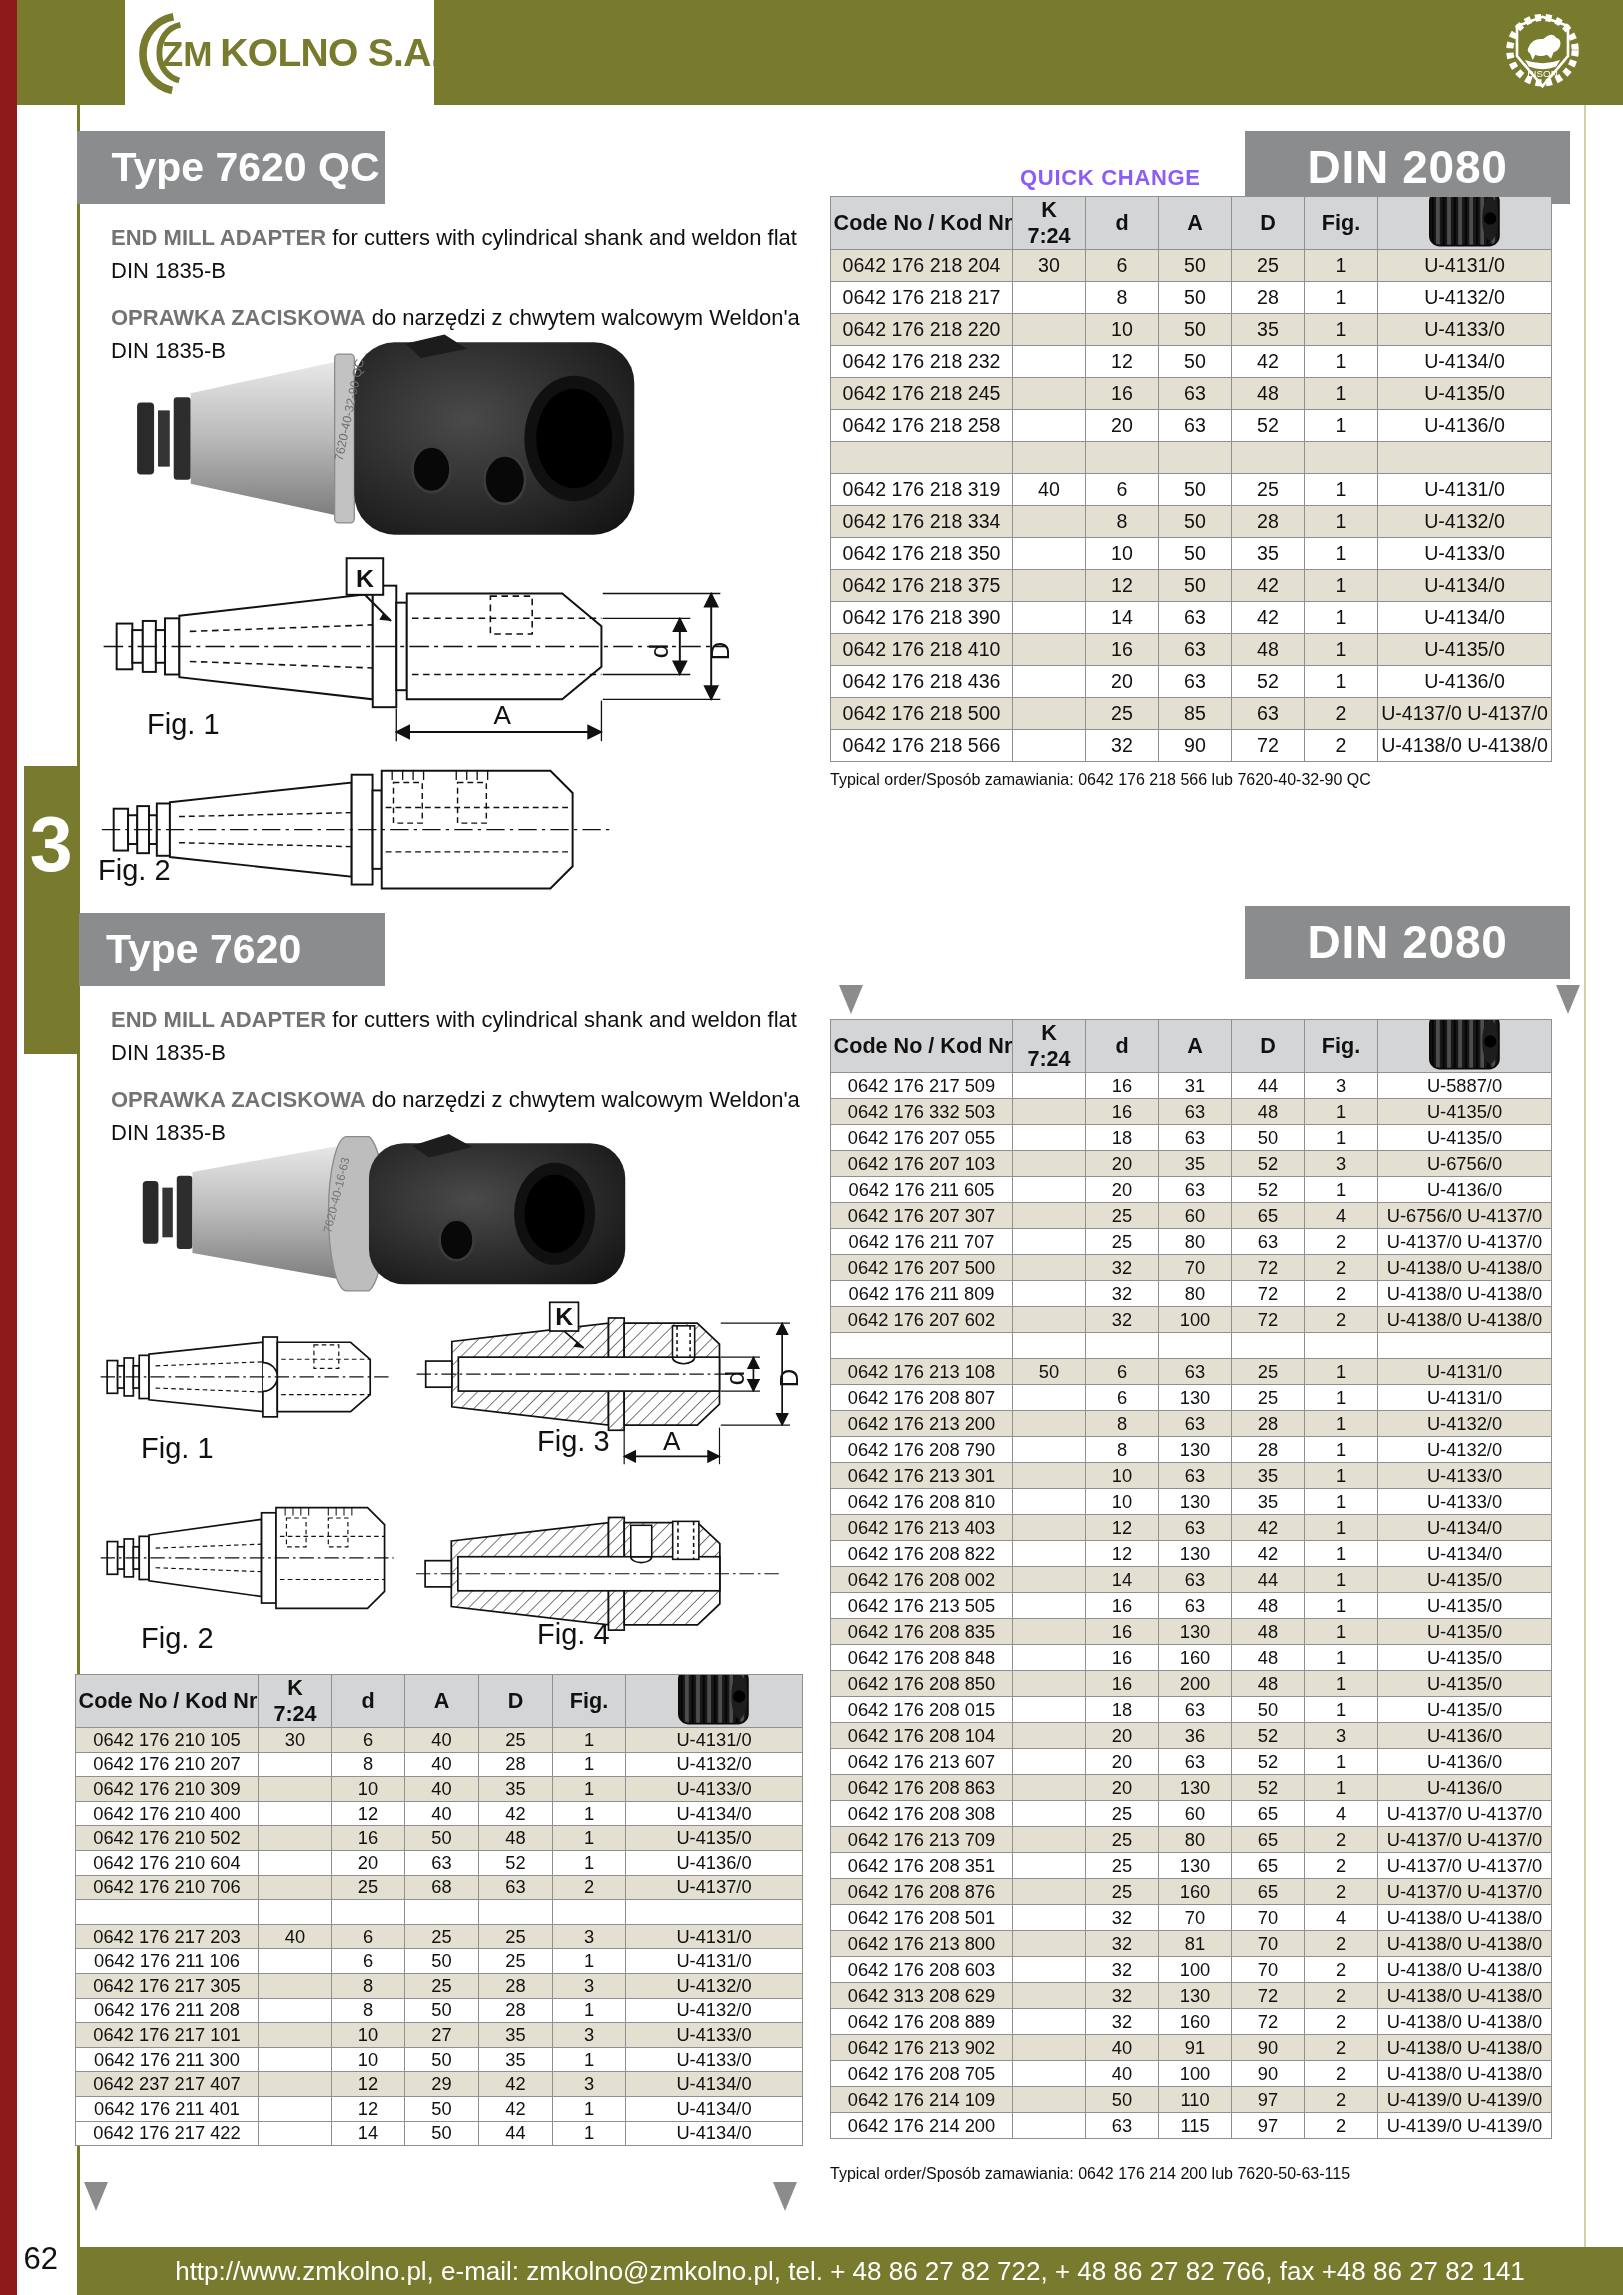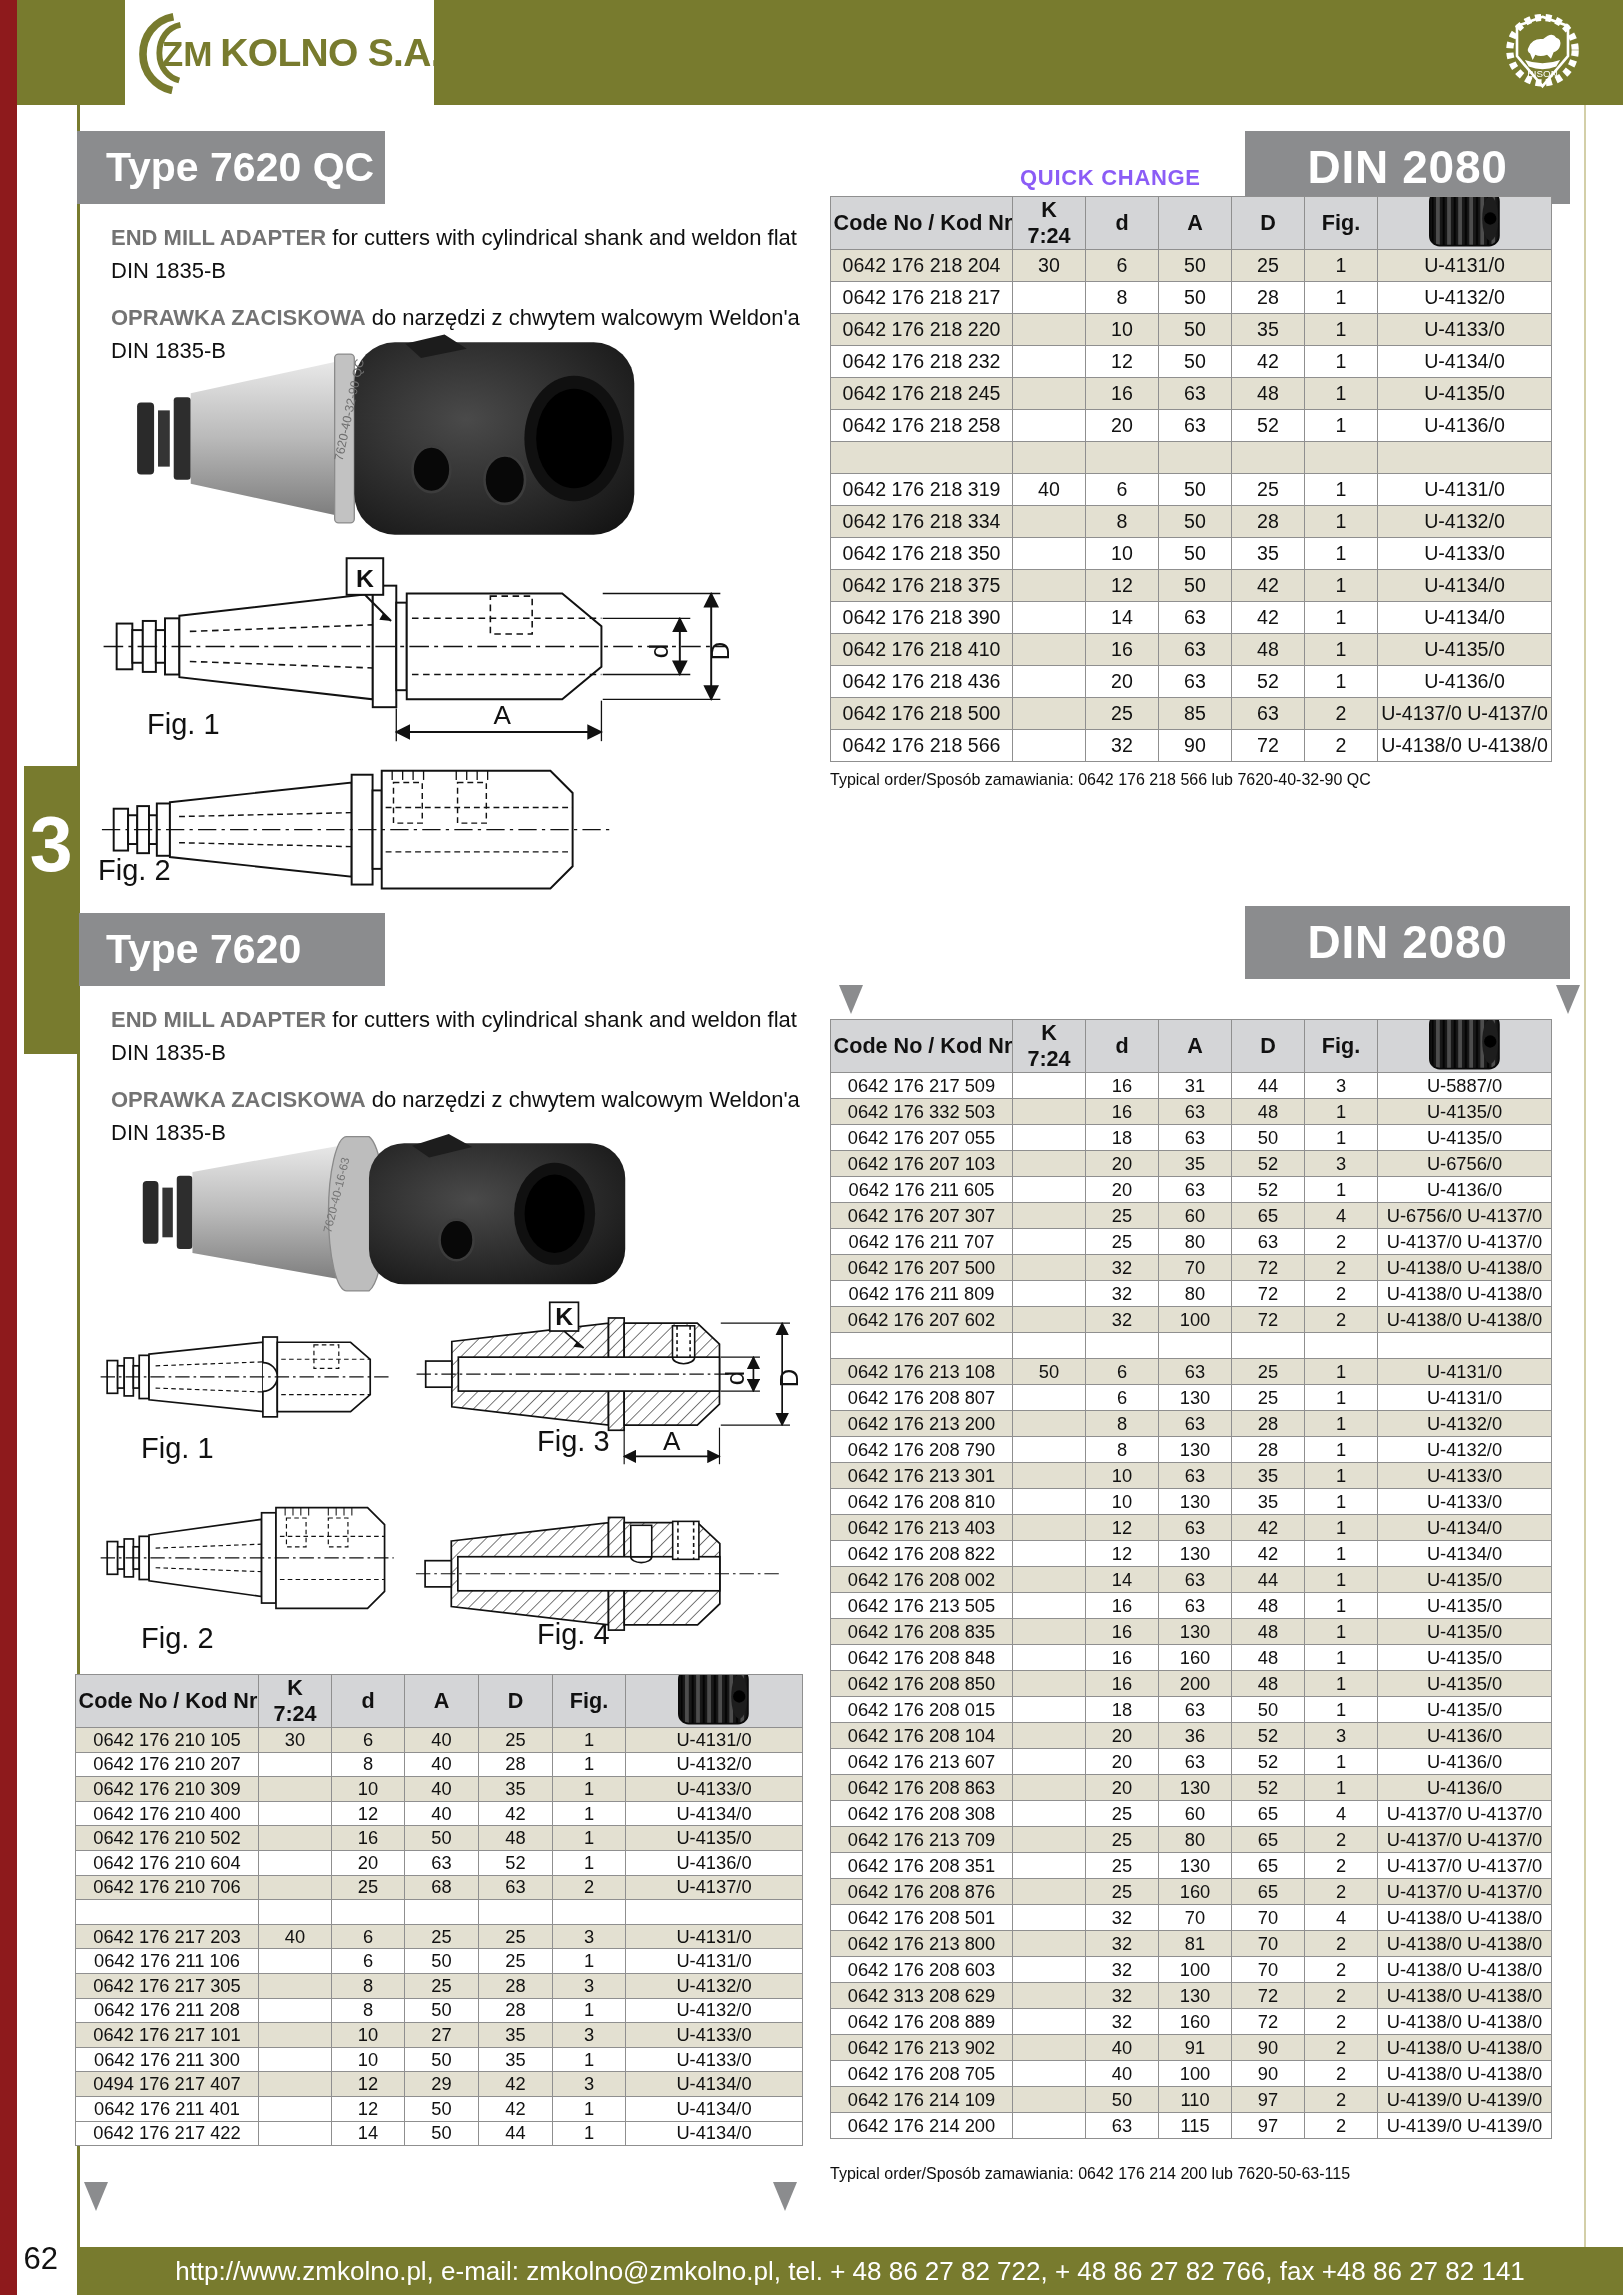--- a/index.html
+++ b/index.html
@@ -14,21 +14,21 @@
   .logo-text{font-size:39px;font-weight:bold;color:#787b2e;letter-spacing:-0.7px;margin-left:3.9px;white-space:nowrap;}
   .bison{position:absolute;right:38px;top:9.2px;width:85px;height:85px;}
   .vline{position:absolute;left:77px;top:105px;width:2.6px;height:2144px;background:#787b2e;}
   .rline{position:absolute;left:1584px;top:105px;width:2px;height:2144px;background:#d3cfa8;}
   .tab3{position:absolute;left:23.6px;top:766px;width:55px;height:288px;background:#787b2e;color:#fff;
         font-weight:bold;font-size:77px;text-align:center;padding-top:34px;box-sizing:border-box;z-index:5;}
 
   
   .box-title{position:absolute;background:#8b8c8e;color:#fff;font-weight:bold;font-size:41px;
              width:308px;height:73px;line-height:73px;padding-left:29px;box-sizing:border-box;left:77px;}
-  #title-qc{top:131px;}
+  #title-qc{top:131px;text-align:center;}
   #title-main{top:913px;}
   .quickchange{position:absolute;left:1008px;top:165px;font-size:22px;font-weight:bold;color:#8b5cf6;letter-spacing:0.7px;margin-left:12px;}
   .din{position:absolute;left:1245px;background:#8b8c8e;color:#fff;font-weight:bold;font-size:46px;
        width:325px;height:73px;line-height:73px;text-align:center;letter-spacing:0.7px;}
   #din1{top:131px;} #din2{top:906px;}
 
   
   .desc{position:absolute;left:111px;width:707px;font-size:22px;line-height:1.5;color:#101010;}
   #desc1{top:221px;} #desc2{top:1003px;}
   .desc .olive{color:#737373;font-weight:bold;}
@@ -689,21 +689,21 @@
           <tr>
             <td>0642 176 211 300</td>
             <td></td>
             <td>10</td>
             <td>50</td>
             <td>35</td>
             <td>1</td>
             <td>U-4133/0</td>
           </tr>
           <tr class="beige">
-            <td>0494 176 217 407</td>
+            <td>0642 237 217 407</td>
             <td></td>
             <td>12</td>
             <td>29</td>
             <td>42</td>
             <td>3</td>
             <td>U-4134/0</td>
           </tr>
           <tr>
             <td>0642 176 211 401</td>
             <td></td>

